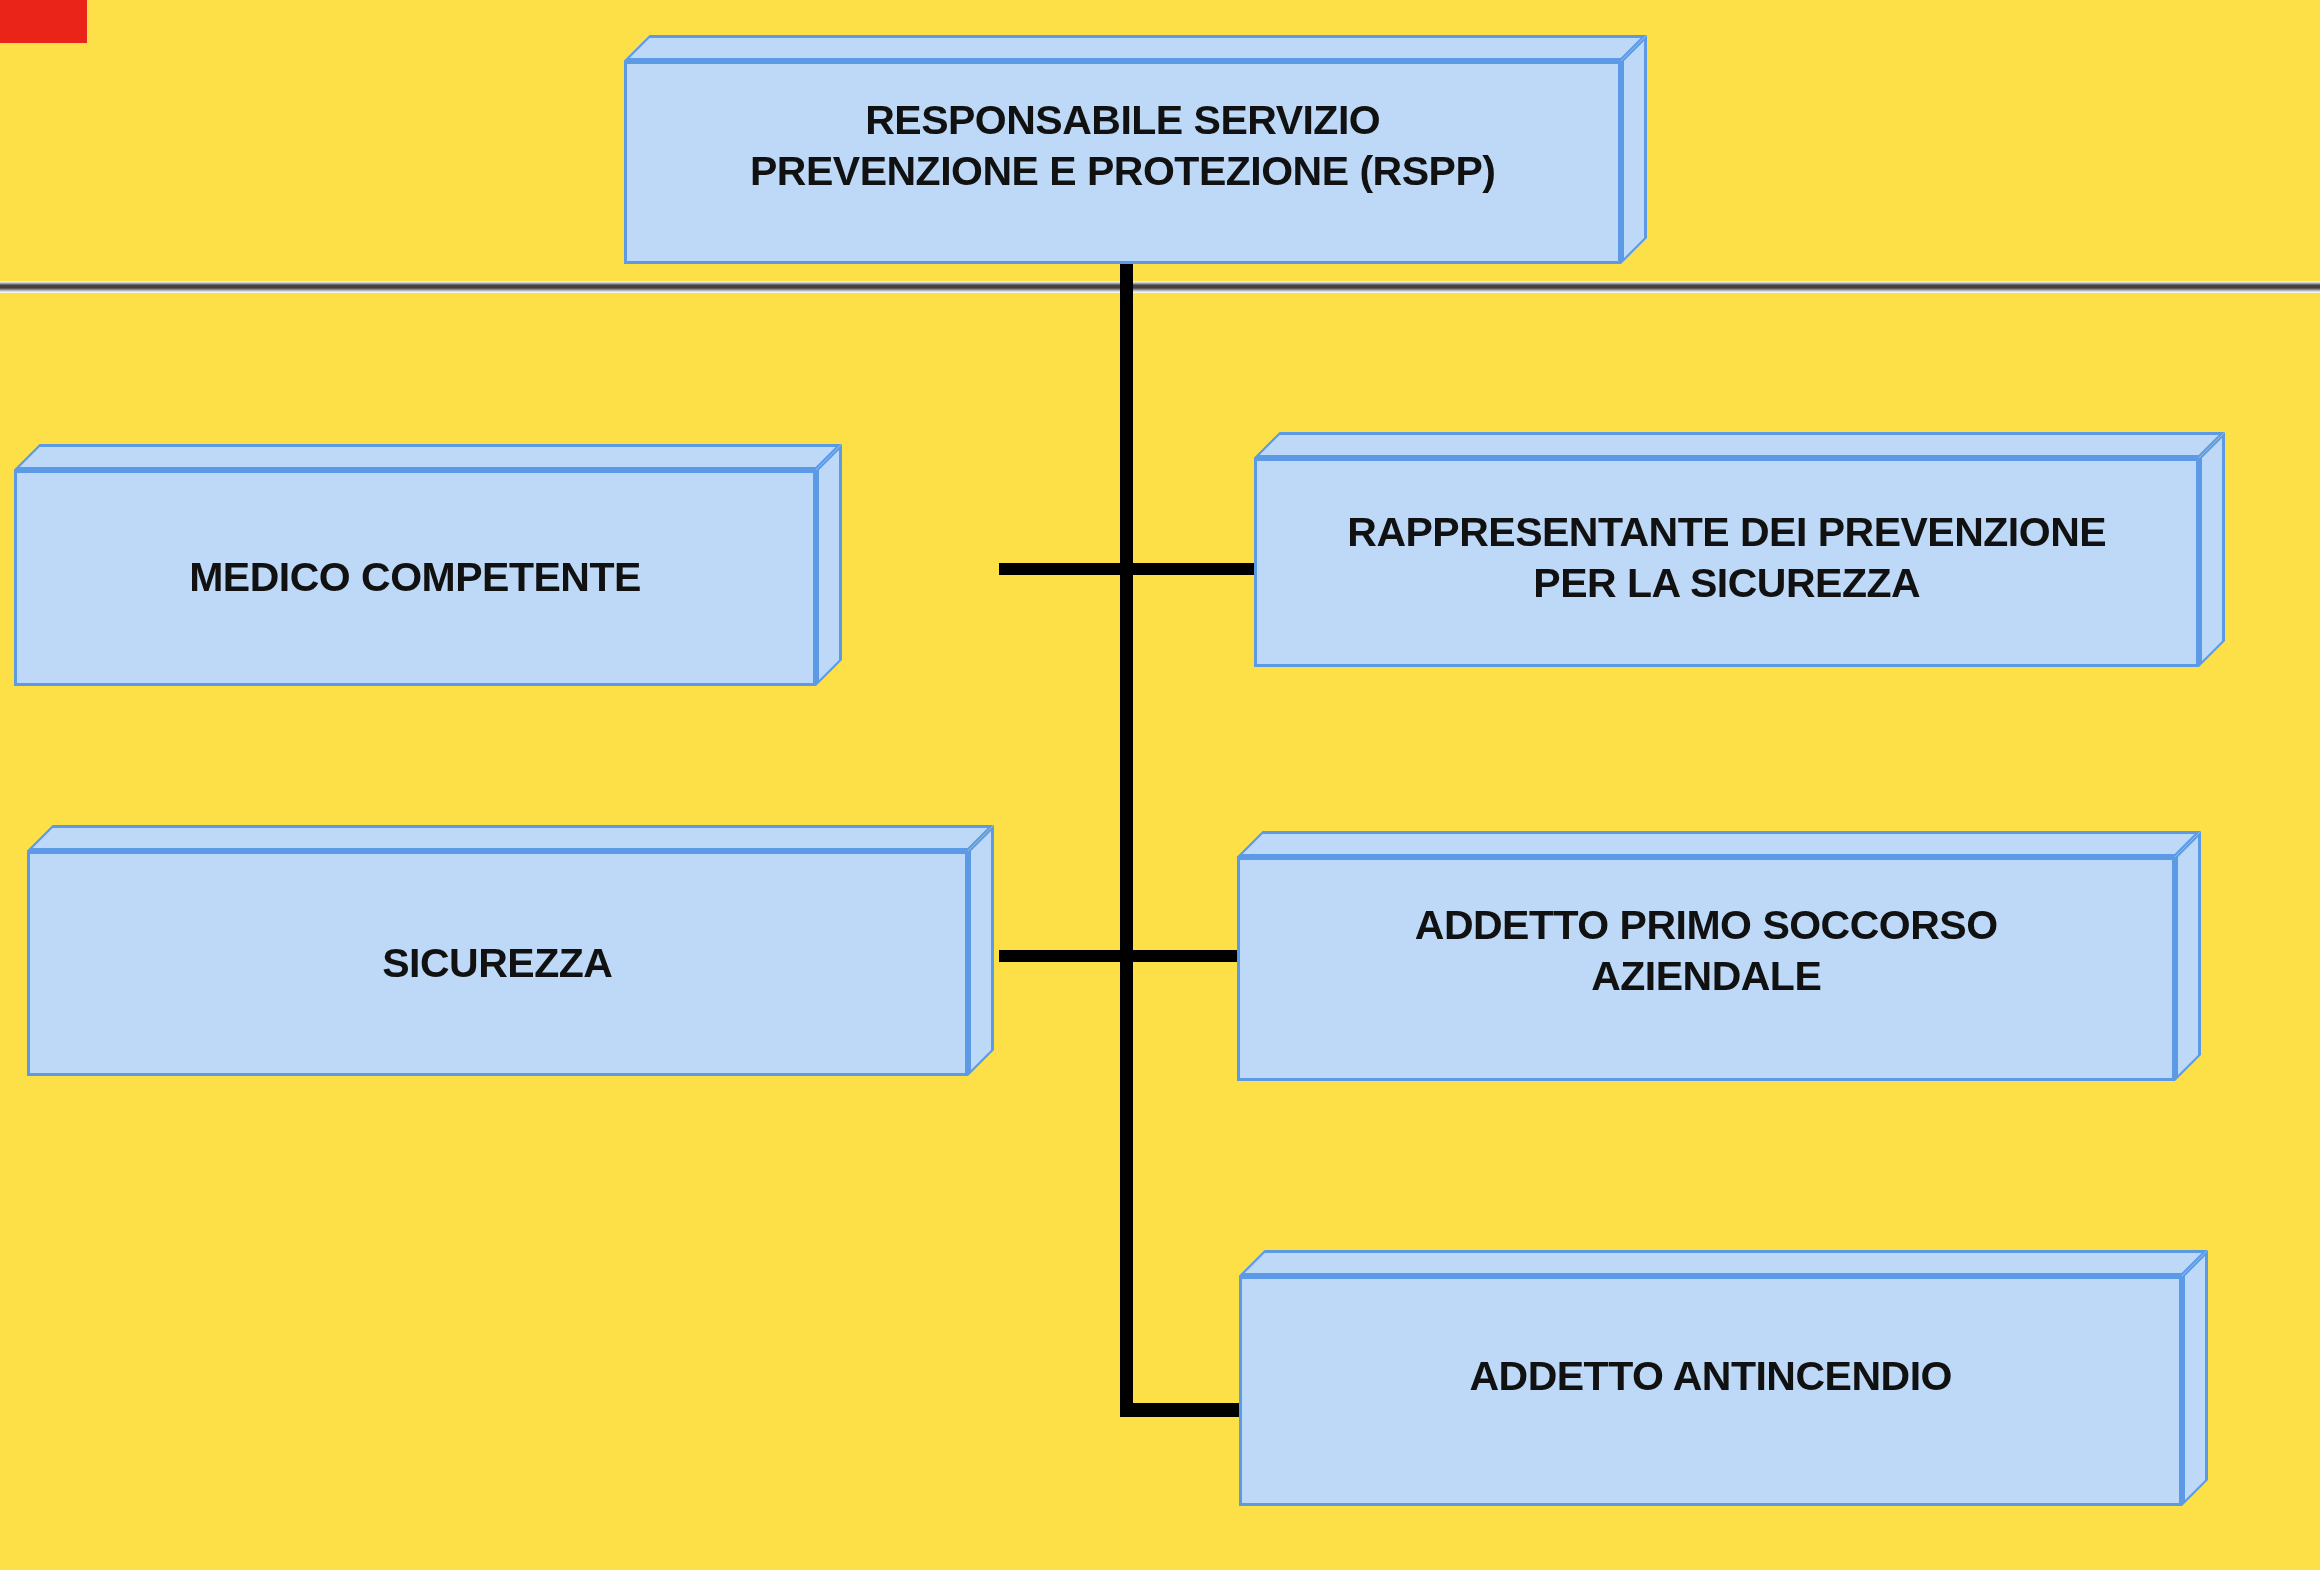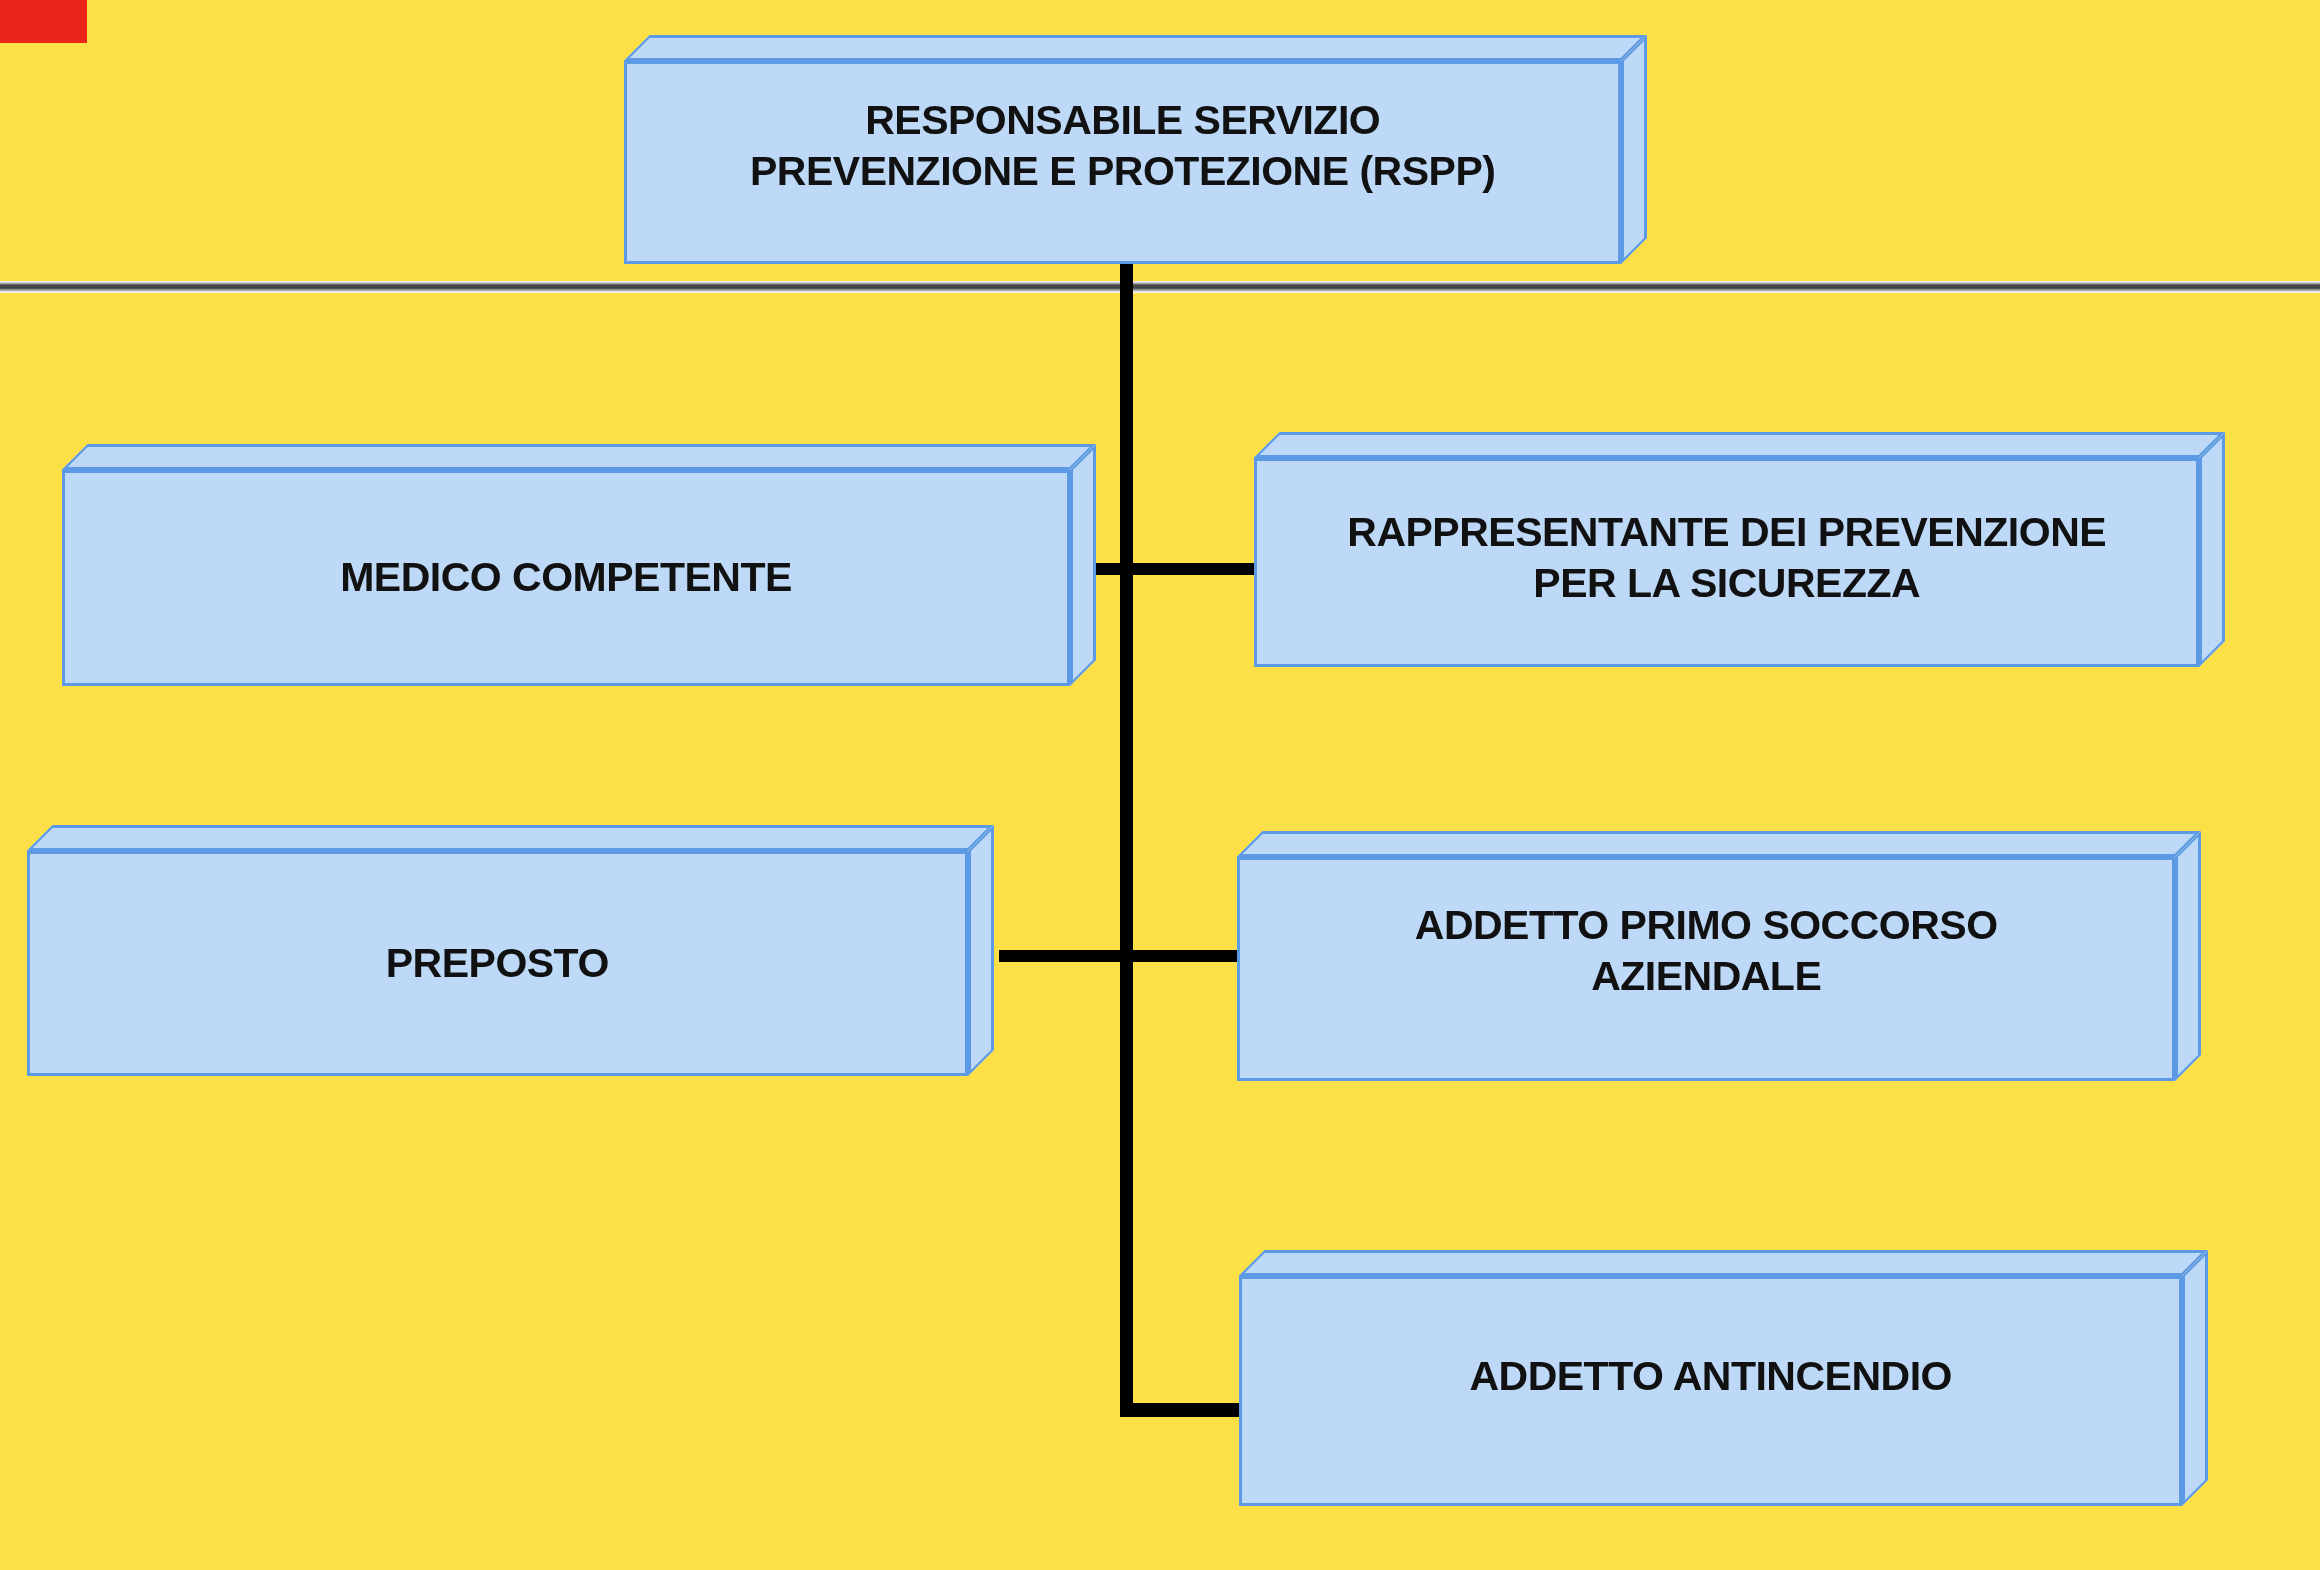--- a/index.html
+++ b/index.html
@@ -69,21 +69,21 @@
     white-space: pre-line;
     font-weight: bold;
     font-size: 41px;
     line-height: 1.25;
     letter-spacing: -0.5px;
     color: #111111;
   }
 
   
   .node-rspp     { left: 624px;  top: 35px;   width: 1023px; height: 229px; }
-  .node-medico   { left: 13.8px;   top: 444px;  width: 1034px;  height: 242px; margin-left: 48px; }
+  .node-medico   { left: 13.8px;   top: 444px;  width: 828px;  height: 242px; }
   .node-rls      { left: 1254px; top: 432px;  width: 971px;  height: 235px; }
   .node-preposto { left: 26.6px;   top: 825px;  width: 967px;  height: 251px; }
   .node-aps      { left: 1237px; top: 831px;  width: 964px;  height: 250px; }
   .node-anti     { left: 1239px; top: 1250px; width: 969px;  height: 256px; }
 
   .node-rspp .label  { transform: translateY(-15.8px); }
   .node-rls .label   { transform: translateY(-3.9px); }
   .node-aps .label   { transform: translateY(-17.7px); }
   .node-anti .label  { transform: translateY(-13.8px); }
 </style>
@@ -115,21 +115,21 @@
     <div class="face face-right"></div>
     <div class="face face-main">
       <div class="label">MEDICO COMPETENTE</div>
     </div>
   </div>
 
   <div class="node node-preposto">
     <div class="face face-top"></div>
     <div class="face face-right"></div>
     <div class="face face-main">
-      <div class="label">PREPOSTO</div>
+      <div class="label">SICUREZZA</div>
     </div>
   </div>
 
   <div class="node node-rls">
     <div class="face face-top"></div>
     <div class="face face-right"></div>
     <div class="face face-main">
       <div class="label">RAPPRESENTANTE DEI PREVENZIONE
 PER LA SICUREZZA</div>
     </div>

